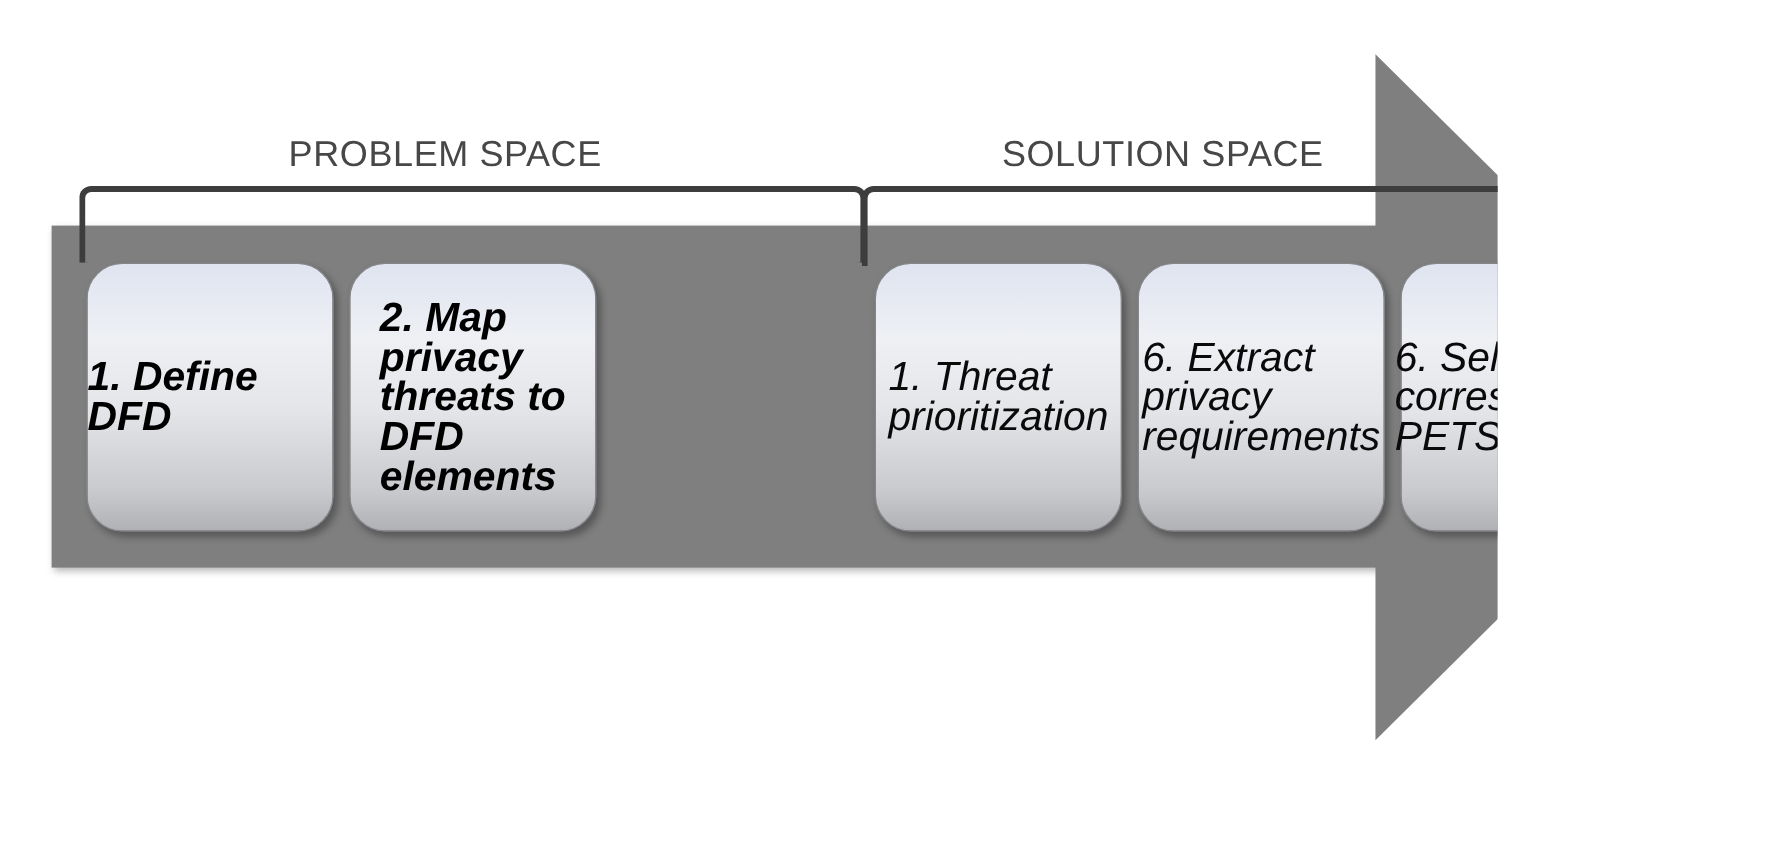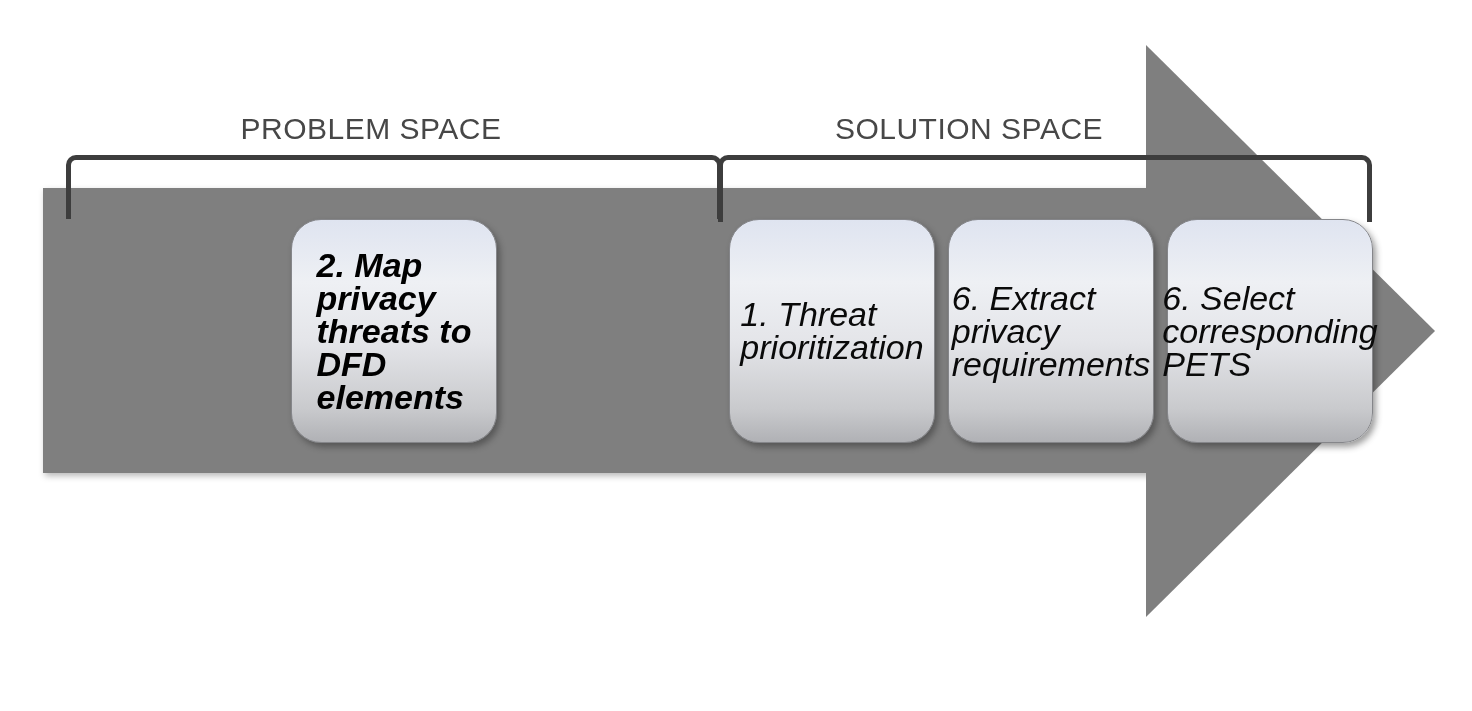--- a/index.html
+++ b/index.html
@@ -1,18 +1,18 @@
 <!DOCTYPE html>
 <html style="--arrow: #7f7f7f; --bracket: #3d3d3d; --section-label: #474747; --box-top: #dfe4f0; --box-bottom: #b0b1b5; --step-text: #0a0a0a;"><head>
 <meta charset="utf-8">
 <style>
   html,body{margin:0;padding:0;background:#ffffff;}
   .canvas{
     position:relative;
-    width:1472px;height:711px;
+    width:1248px;height:711px;
     background:#ffffff;
     font-family:"Liberation Sans", sans-serif;
     overflow:hidden;
   }
   
   .arrow-body{
     position:absolute;
     left:43px;top:188px;width:1107px;height:285px;
     background:var(--arrow,#7f7f7f);
     filter:drop-shadow(2px 3px 3px rgba(0,0,0,0.28));
@@ -81,20 +81,23 @@
 
   <div class="arrow-body"></div>
   <div class="arrow-head"></div>
 
   <div class="bracket problem"></div>
   <div class="bracket solution"></div>
 
   <div class="section-label problem">PROBLEM SPACE</div>
   <div class="section-label solution">SOLUTION SPACE</div>
 
+  <div class="step bold s1">
+    <span class="step-label">1. Define DFD</span>
+  </div>
   <div class="step bold s2">
     <span class="step-label">2. Map
 privacy
 threats to
 DFD
 elements</span>
   </div>
   <div class="step s4">
     <span class="step-label">1. Threat
 prioritization</span>

